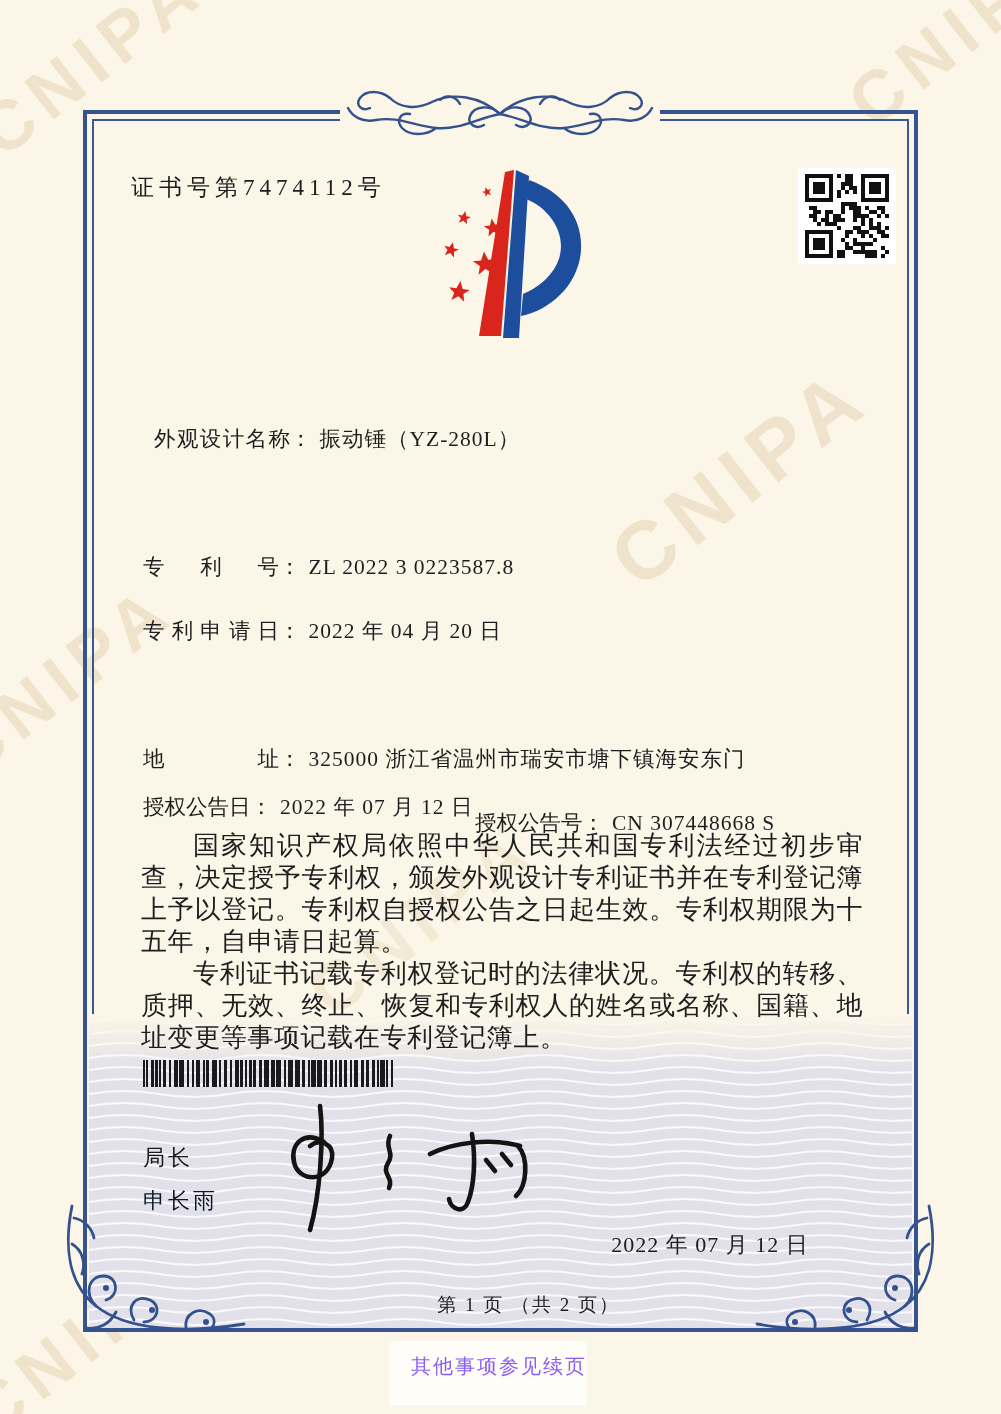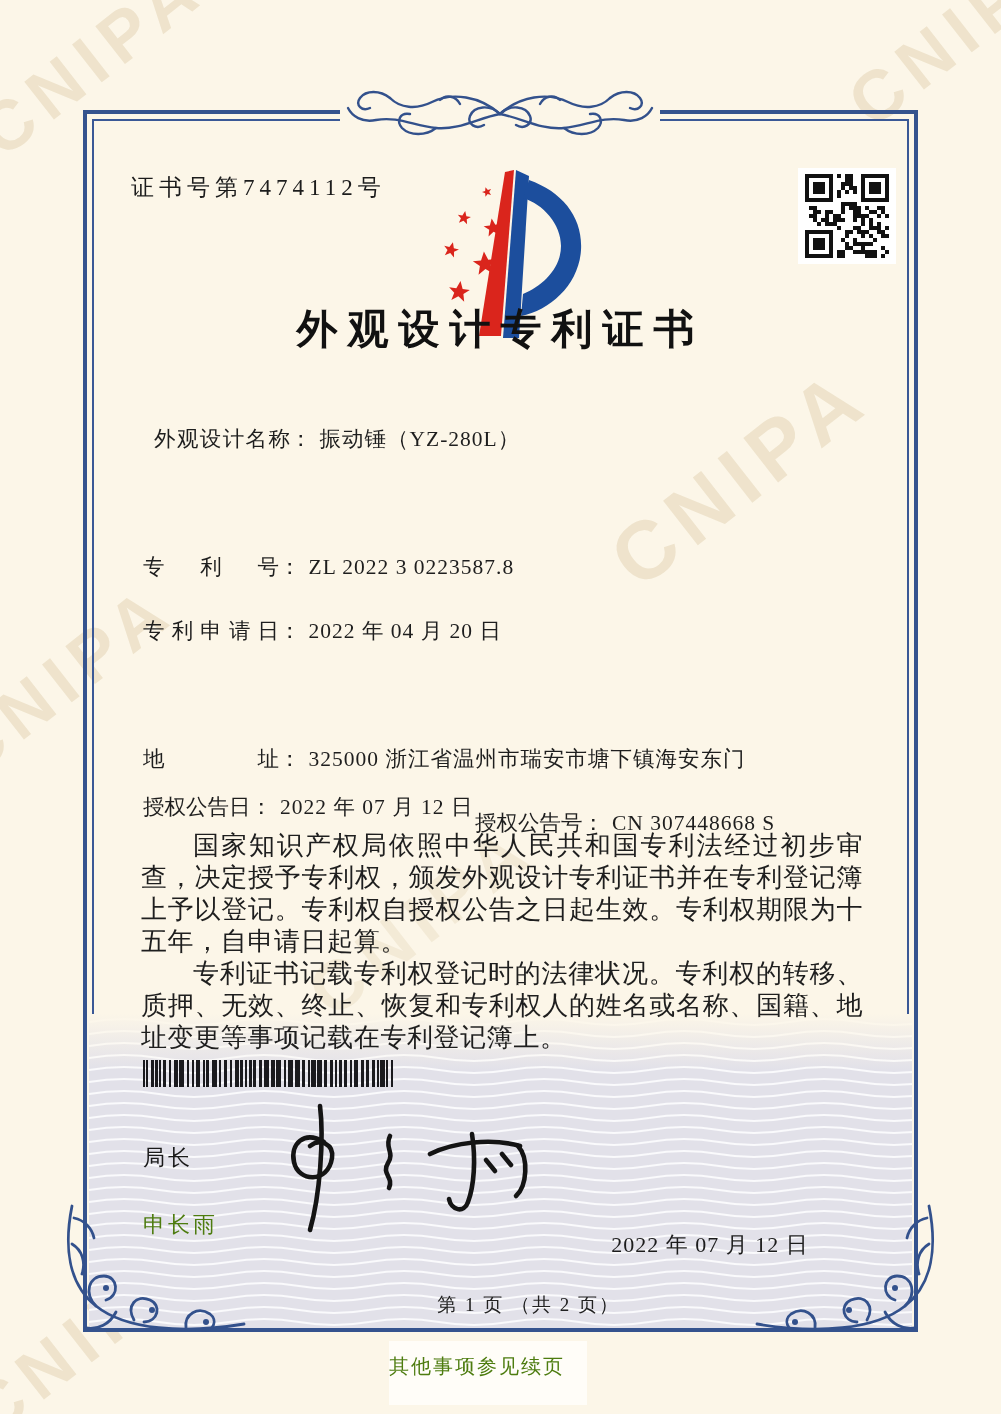--- a/index.html
+++ b/index.html
@@ -38,28 +38,28 @@
   .fcolon{display:inline-block;margin-right:8px;}
   .fval{letter-spacing:1px;}
   .grant2{position:absolute;left:332px;top:16px;}
 
   .paras{position:absolute;left:141px;top:830px;width:722px;font-size:26px;line-height:32px;
          color:#1e1e1e;text-align:justify;letter-spacing:0.6px;}
   .paras p{margin:0;text-indent:2em;}
 
   .barcode{position:absolute;left:143px;top:1060px;width:258px;height:27px;}
   .sig-title{position:absolute;left:143px;top:1143px;font-size:22px;letter-spacing:3px;color:#1a1a1a;text-align:center;}
-  .sig-name{position:absolute;left:143px;top:1186px;font-size:22px;letter-spacing:3px;color:#4d7c0f;margin-top:24px;}
+  .sig-name{position:absolute;left:143px;top:1186px;font-size:22px;letter-spacing:3px;color:#0f172a;}
   .sig-script{position:absolute;left:262px;top:1100px;width:270px;height:135px;}
   .issue-date{position:absolute;left:560px;top:1230px;width:300px;text-align:center;
               font-size:22px;letter-spacing:1px;color:#1c1c1c;}
   .page-info{position:absolute;left:0;top:1292px;width:100%;text-align:center;font-size:19px;
              letter-spacing:2px;color:#222;margin-left:28px;}
   .cont-note{position:absolute;left:389px;top:1341px;width:198px;height:64px;line-height:50px;
-             background:#fffdf8;text-align:left;font-size:20px;letter-spacing:2px;color:#4d7c0f;}
+             background:#fffdf8;text-align:right;font-size:20px;letter-spacing:2px;color:#8b5cf6;}
 </style>
 </head>
 <body>
 
 <div id="page">
 
   <div class="wm" style="left:-40px;top:20px;">CNIPA</div>
   <div class="wm" style="left:830px;top:-10px;">CNIPA</div>
   <div class="wm" style="left:590px;top:430px;font-size:82px;">CNIPA</div>
   <div class="wm" style="left:-70px;top:640px;">CNIPA</div>
@@ -286,21 +286,20 @@
           <rect x="32" y="80" width="4" height="4"></rect>
           <rect x="36" y="80" width="4" height="4"></rect>
           <rect x="60" y="80" width="4" height="4"></rect>
           <rect x="64" y="80" width="4" height="4"></rect>
           <rect x="68" y="80" width="4" height="4"></rect>
           <rect x="76" y="80" width="4" height="4"></rect>
         </g>
       </svg>
   </div>
 
-  <div class="title">外观设计专利证书</div>
 
   <div class="frow" style="top:424px;margin-left:11px;">
     <span class="flabel">外观设计名称</span><span class="fcolon">：</span><span class="fval">振动锤（YZ-280L）</span>
   </div>
   <div class="frow" style="top:552px;">
     <span class="flabel">专利号</span><span class="fcolon">：</span><span class="fval">ZL 2022 3 0223587.8</span>
   </div>
   <div class="frow" style="top:616px;">
     <span class="flabel">专利申请日</span><span class="fcolon">：</span><span class="fval">2022 年 04 月 20 日</span>
   </div>

